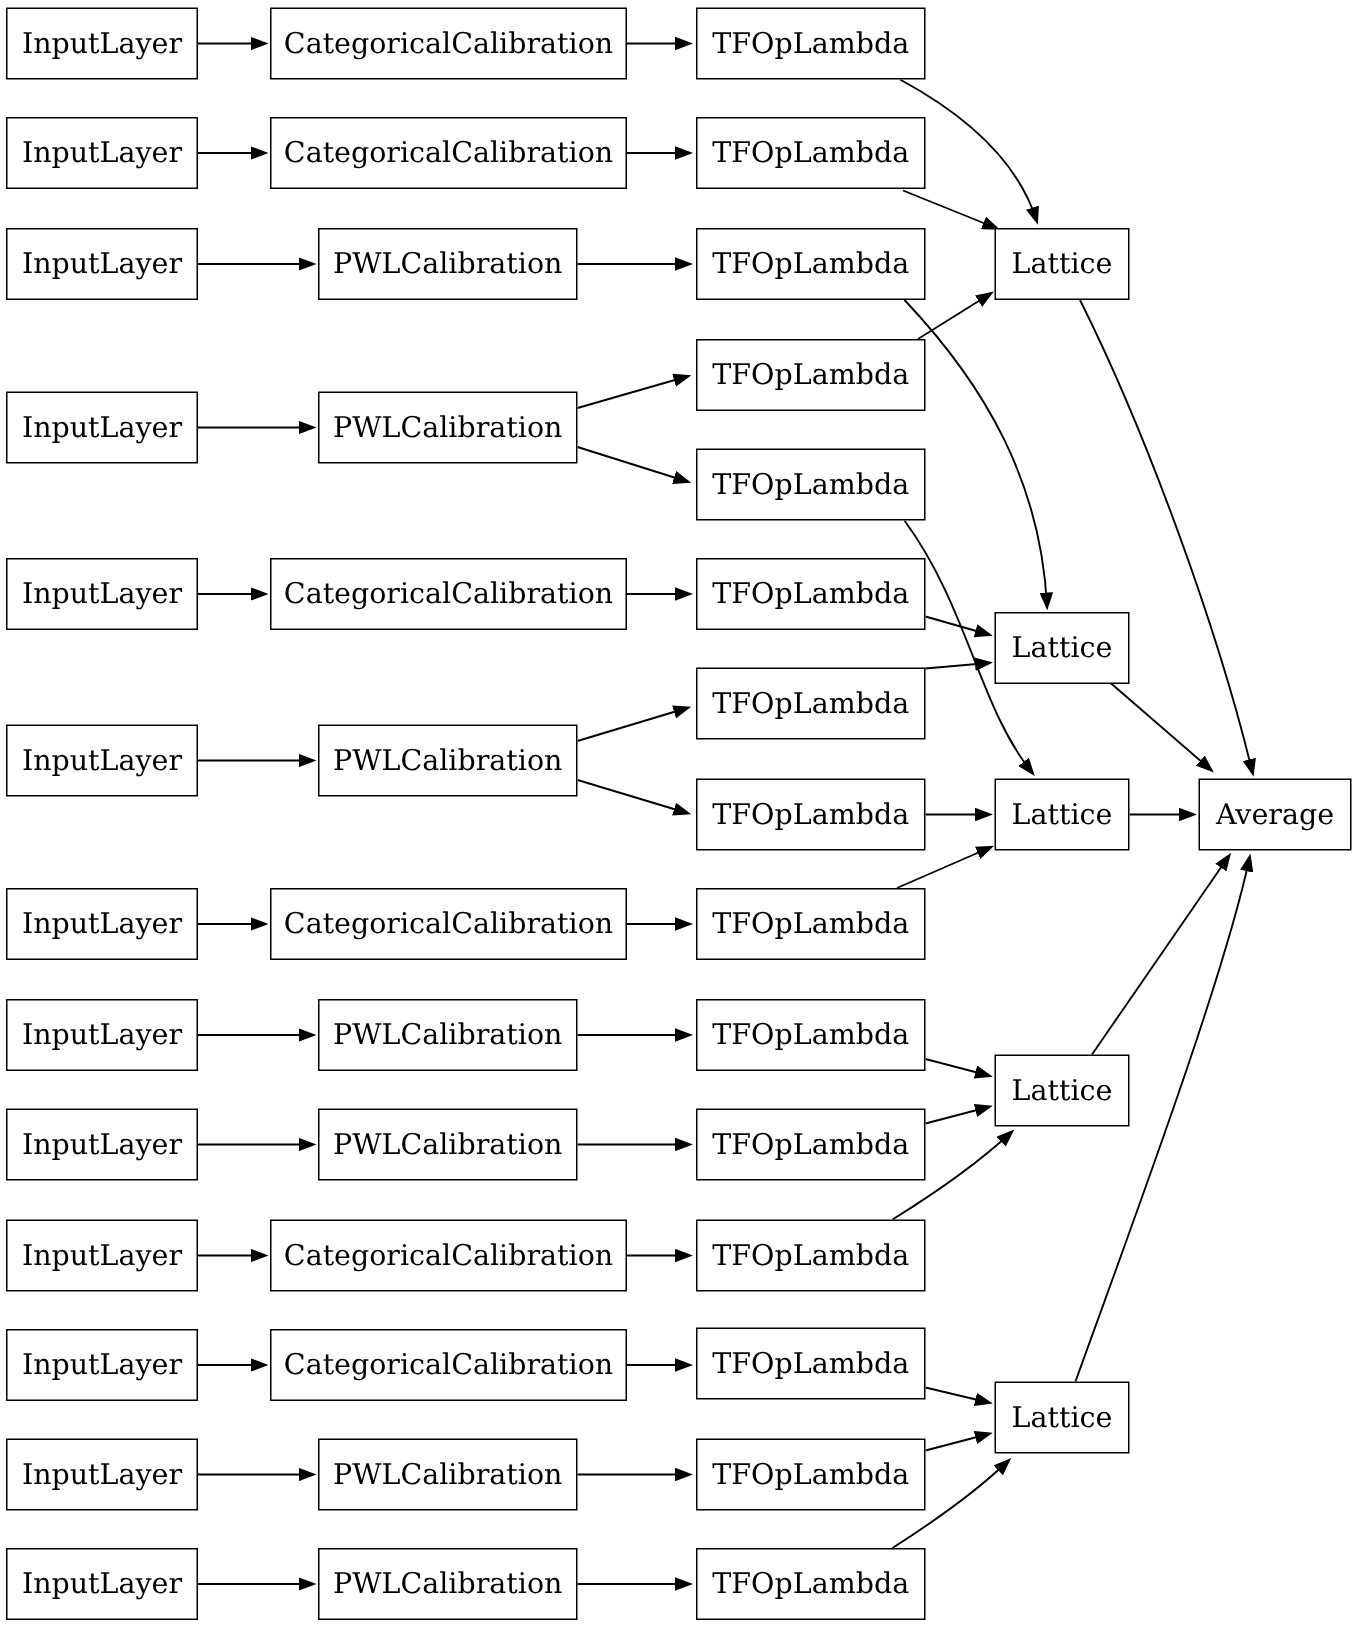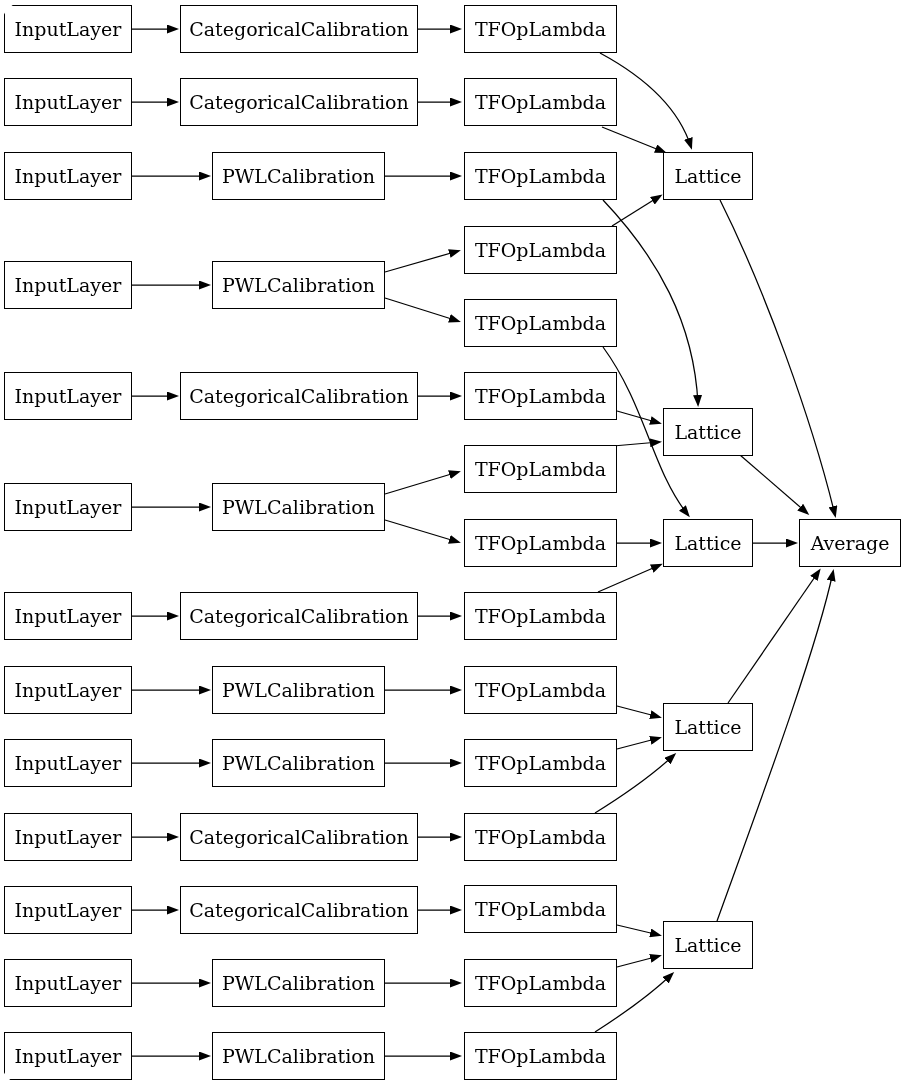--- a/index.html
+++ b/index.html
@@ -7,21 +7,20 @@
     padding: 0;
     background: #ffffff;
   }
   .canvas {
     position: relative;
     width: 905px;
     height: 1087px;
     background: #ffffff;
     font-family: "DejaVu Serif", "Liberation Serif", serif;
     overflow: hidden;
-    border-radius: 29px;
   }
   .edges-layer {
     position: absolute;
     left: 0;
     top: 0;
     width: 905px;
     height: 1087px;
     pointer-events: none;
   }
   .node {

